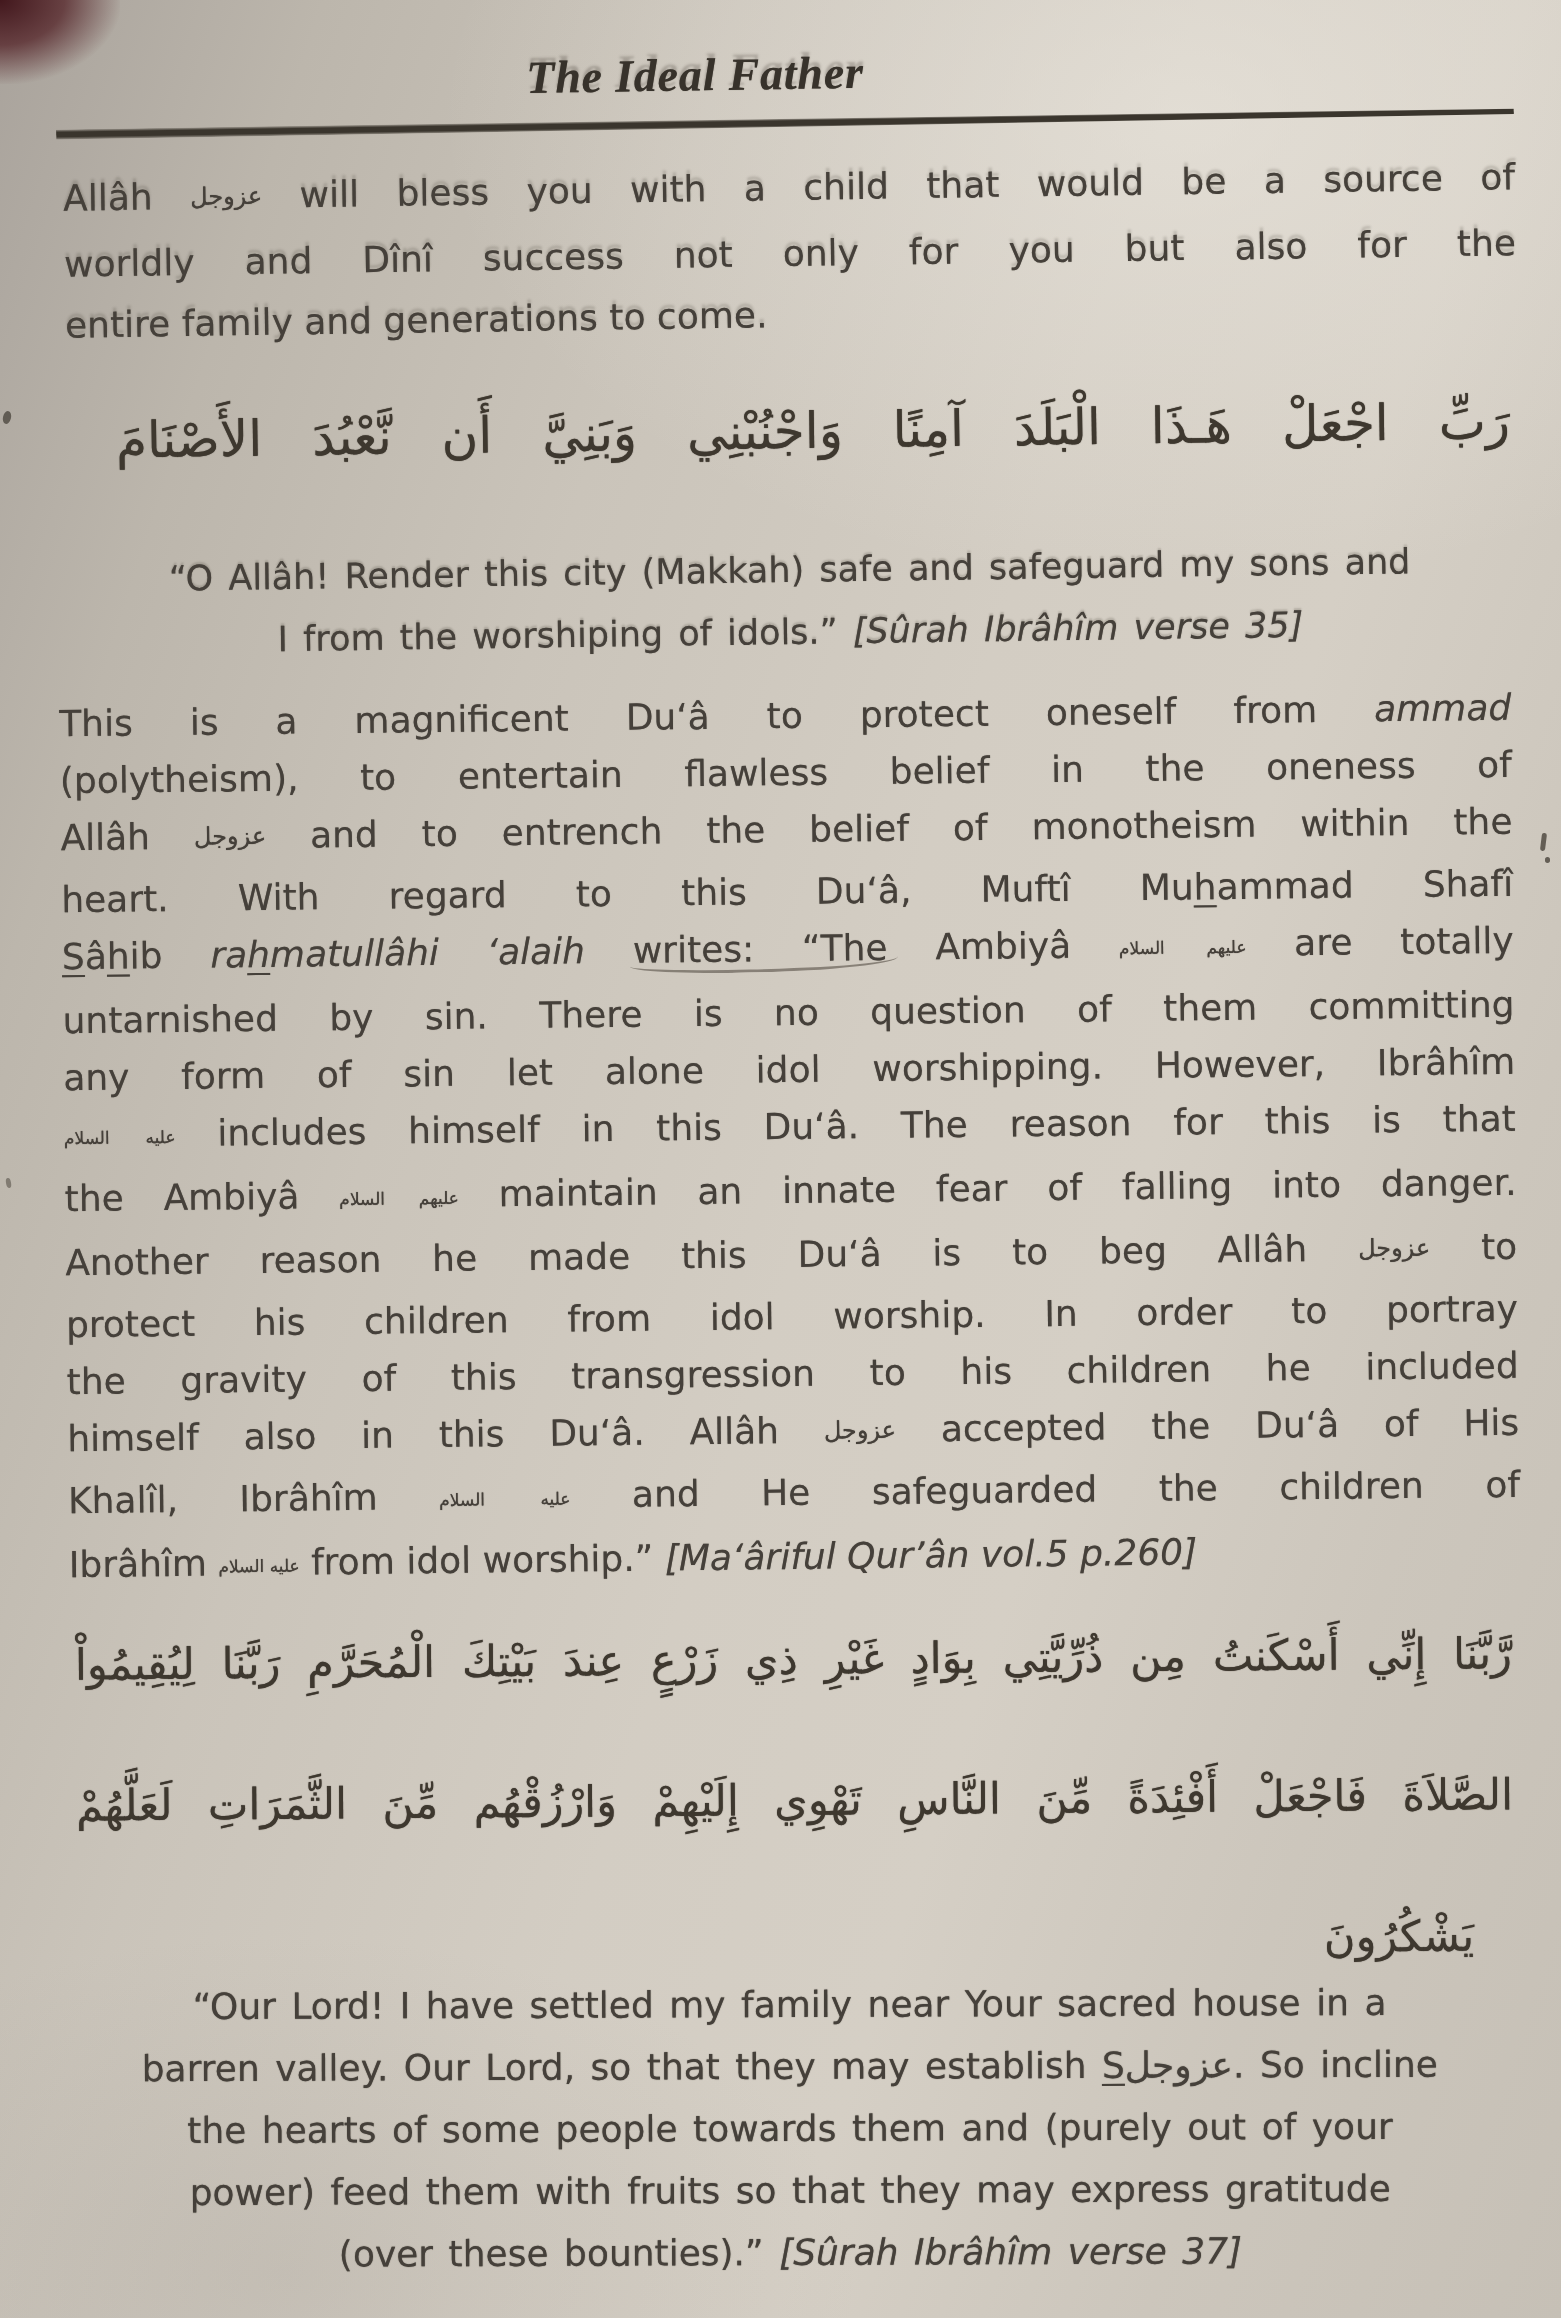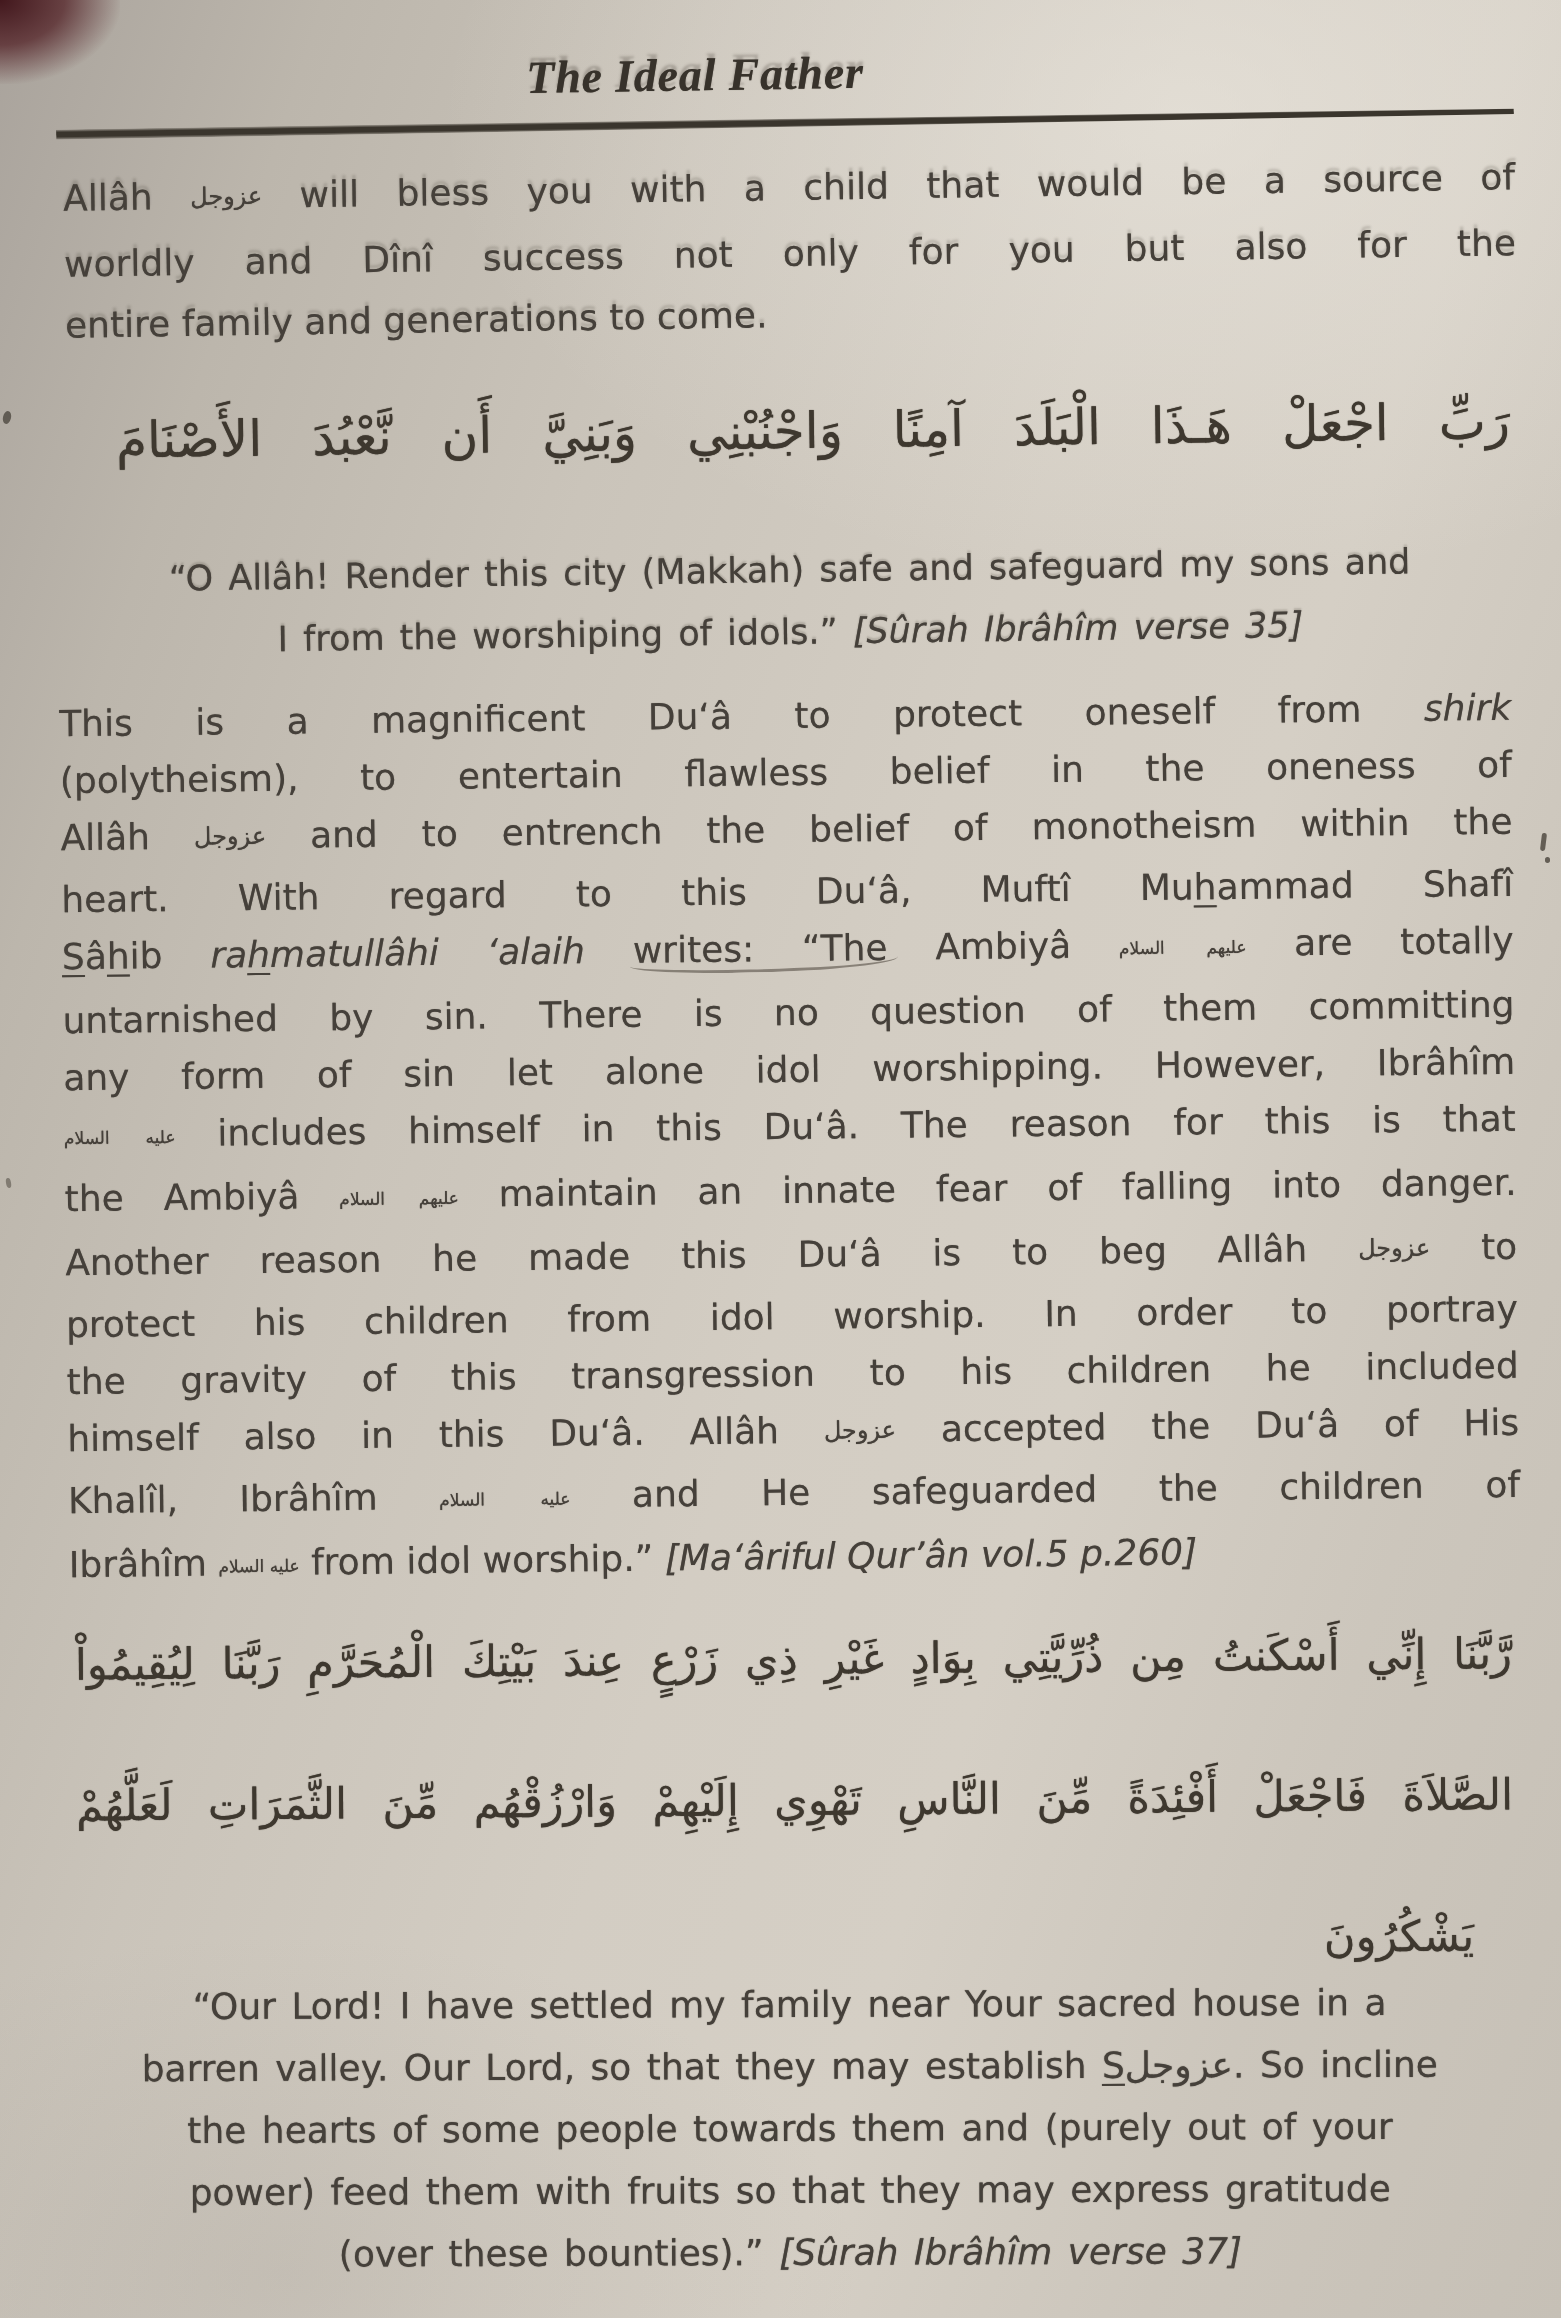--- a/index.html
+++ b/index.html
@@ -110,21 +110,21 @@
   <section class="s-arabic1 arabic">
       <div class="tline align-j"><span>رَبِّ اجْعَلْ هَـذَا الْبَلَدَ آمِنًا وَاجْنُبْنِي وَبَنِيَّ أَن نَّعْبُدَ الأَصْنَامَ</span></div>
     </section>
 
   <section class="s-trans1">
       <div class="tline align-c"><span>“O Allâh! Render this city (Makkah) safe and safeguard my sons and</span></div>
       <div class="tline align-c"><span>I from the worshiping of idols.” </span><span class="it">[Sûrah Ibrâhîm verse 35]</span></div>
     </section>
 
   <section class="s-para2">
-      <div class="tline align-j"><span>This is a magnificent Du‘â to protect oneself from </span><span class="it">shirk</span></div>
+      <div class="tline align-j"><span>This is a magnificent Du‘â to protect oneself from </span><span class="it">ammad</span></div>
       <div class="tline align-j"><span>(polytheism), to entertain flawless belief in the oneness of</span></div>
       <div class="tline align-j"><span>Allâh </span><span class="hon">عزوجل</span><span> and to entrench the belief of monotheism within the</span></div>
       <div class="tline align-j"><span>heart. With regard to this Du‘â, Muftî Mu</span><span class="u">h</span><span>ammad Shafî</span></div>
       <div class="tline align-j"><span class="u">S</span><span>â</span><span class="u">h</span><span>ib </span><span class="it">ra</span><span class="itu">h</span><span class="it">matullâhi ‘alaih </span><span class="wavy">writes:</span><span> “The Ambiyâ </span><span class="hon2">عليهم&nbsp;السلام</span><span> are totally</span></div>
       <div class="tline align-j"><span>untarnished by sin. There is no question of them committing</span></div>
       <div class="tline align-j"><span>any form of sin let alone idol worshipping. However, Ibrâhîm</span></div>
       <div class="tline align-j"><span class="hon2">عليه&nbsp;السلام</span><span> includes himself in this Du‘â. The reason for this is that</span></div>
       <div class="tline align-j"><span>the Ambiyâ </span><span class="hon2">عليهم&nbsp;السلام</span><span> maintain an innate fear of falling into danger.</span></div>
       <div class="tline align-j"><span>Another reason he made this Du‘â is to beg Allâh </span><span class="hon">عزوجل</span><span> to</span></div>
       <div class="tline align-j"><span>protect his children from idol worship. In order to portray</span></div>

